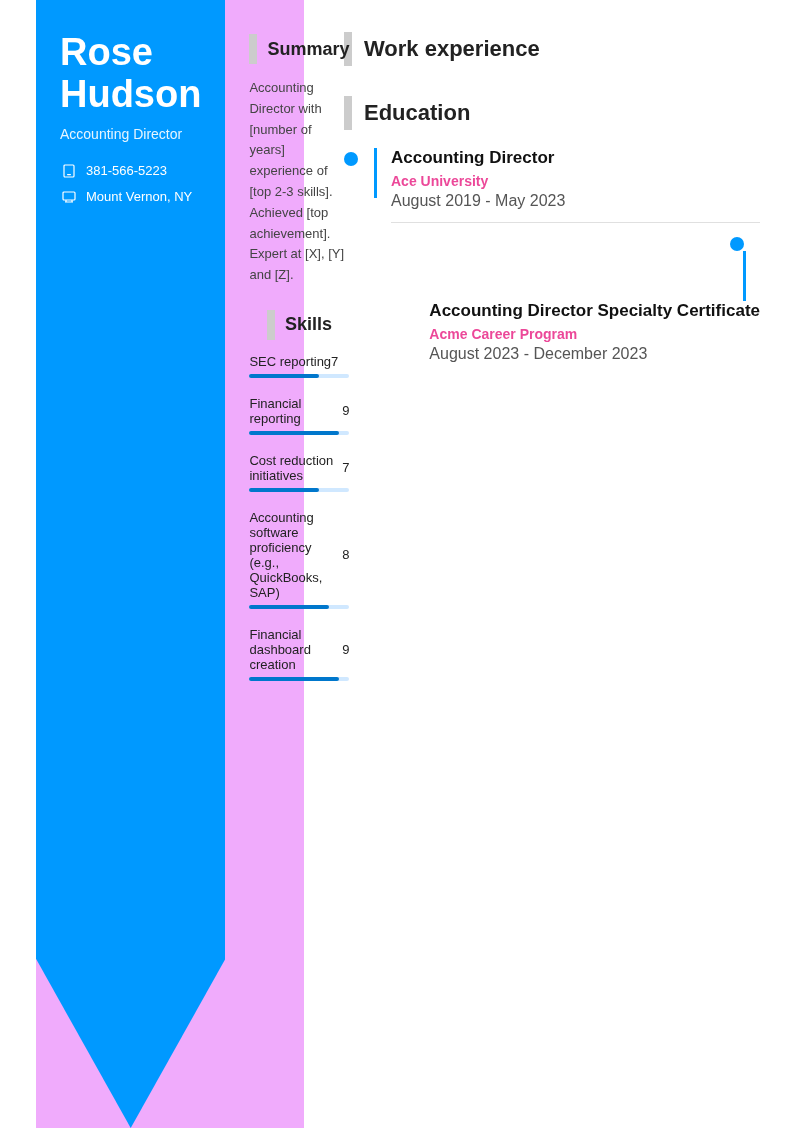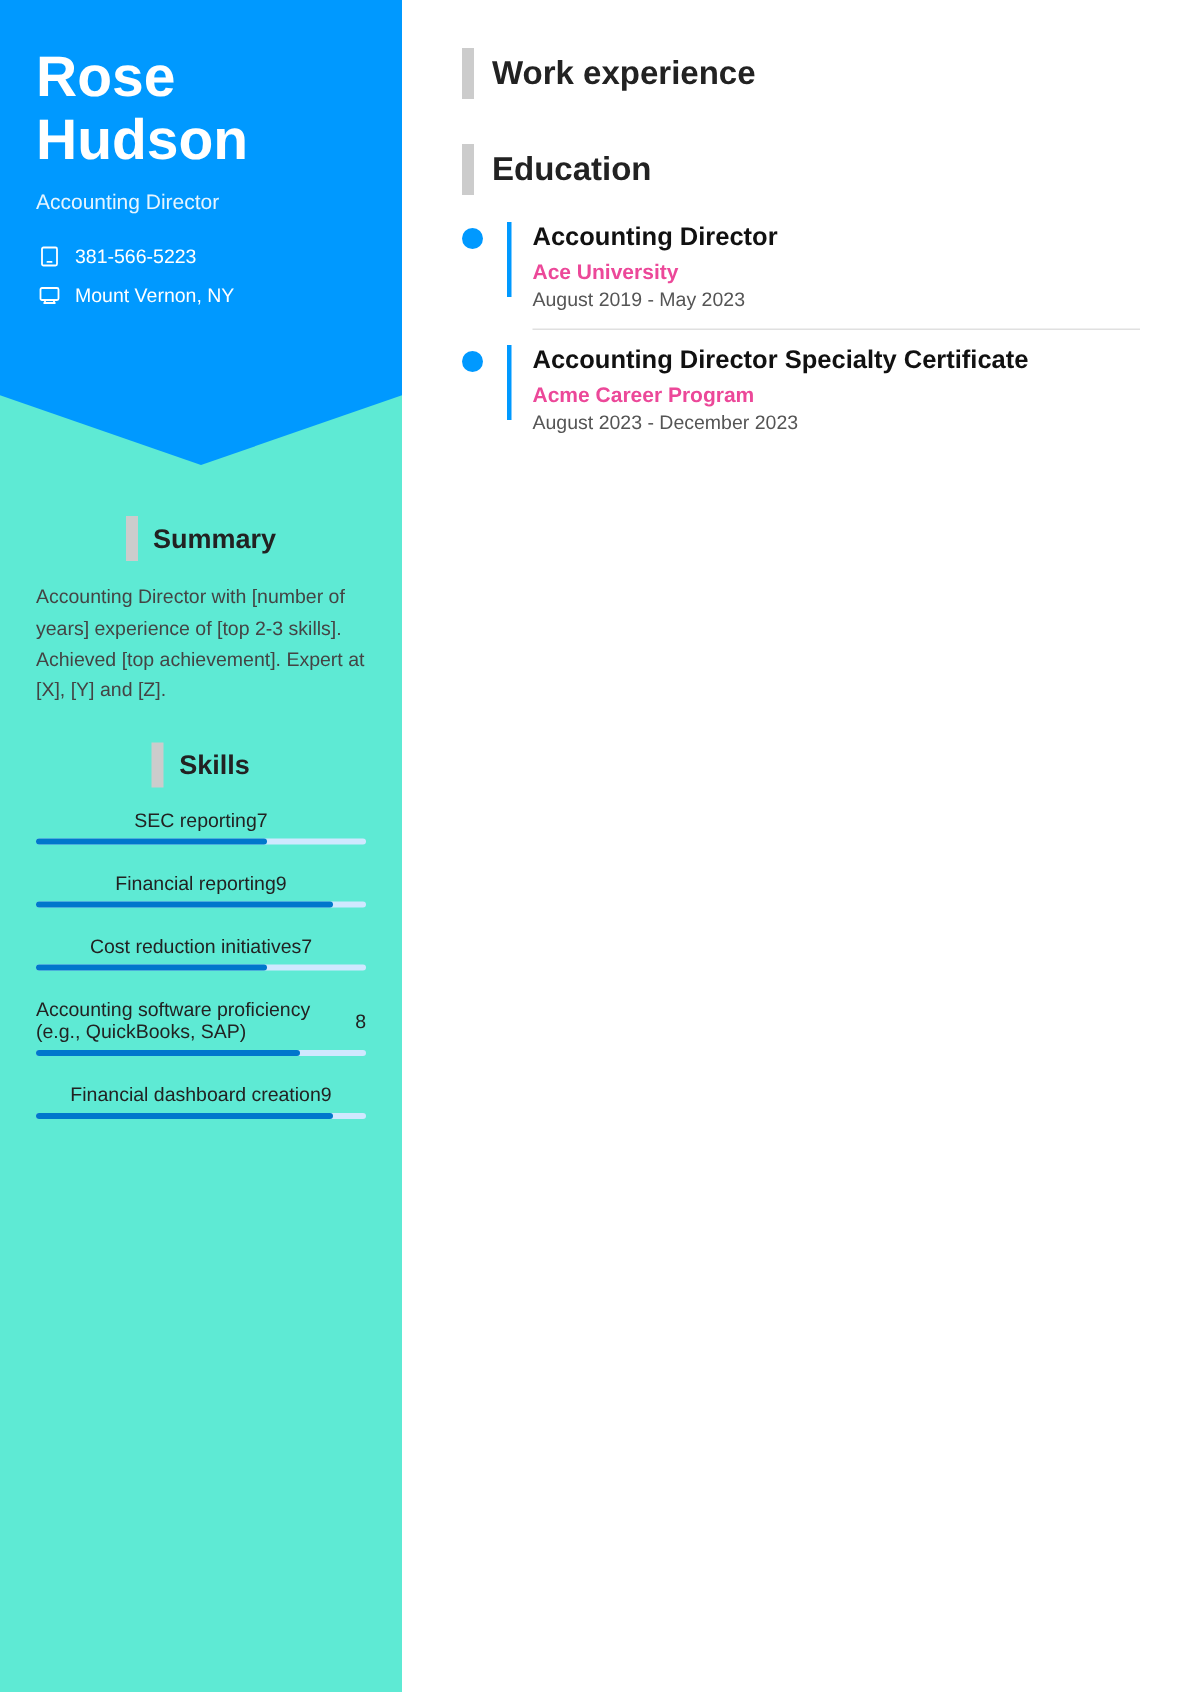--- a/index.html
+++ b/index.html
@@ -17,24 +17,25 @@
       background: #fff;
       display: flex;
       flex-direction: row;
       position: relative;
     }
 
     
     .sidebar {
       width: 268px;
       min-width: 268px;
-      background: #5eead4;
-      display: flex;
-      flex-direction: column;
+      background: #f0abfc;
+      display: flex;
+      flex-direction: row;
       position: relative;
+      margin-left: 36px;
     }
 
     .sidebar-header {
       background: #0099ff;
       padding: 32px 24px 60px 24px;
       position: relative;
       clip-path: polygon(0 0, 100% 0, 100% 85%, 50% 100%, 0 85%);
       min-height: 310px;
     }
 
@@ -109,21 +110,21 @@
       margin-bottom: 10px;
     }
 
     
     .skill-item {
       margin-bottom: 18px;
     }
 
     .skill-header {
       display: flex;
-      justify-content: center;
+      justify-content: flex-start;
       align-items: center;
       margin-bottom: 5px;
     }
 
     .skill-name {
       font-size: 13px;
       color: #222;
     }
 
     .skill-score {
@@ -202,21 +203,21 @@
     }
 
     .edu-school {
       font-size: 14px;
       color: #ec4899;
       font-weight: bold;
       margin-bottom: 3px;
     }
 
     .edu-dates {
-      font-size: 13px;
+      font-size: 16px;
       color: #555;
       margin-bottom: 6px;
     }
 
     .edu-divider {
       border: none;
       border-top: 1px solid #e0e0e0;
       margin-top: 12px;
     }
 
@@ -348,21 +349,21 @@
           <div style="display: flex; flex-direction: row; margin-bottom: 10px; align-items: flex-start;">
             <div class="edu-bullet"></div>
             <div class="edu-left-bar"></div>
             <div class="edu-body">
       <div class="edu-degree">Accounting Director</div>
       <div class="edu-school">Ace University</div>
       <div class="edu-dates">August 2019 - May 2023</div>
       <hr class="edu-divider">
     </div>
           </div>
-          <div style="display: flex; flex-direction: row; margin-bottom: 10px; align-items: flex-start;">
+          <div style="display: flex; flex-direction: column; margin-bottom: 10px; align-items: flex-end;">
             <div class="edu-bullet"></div>
             <div class="edu-left-bar"></div>
             <div class="edu-body">
       <div class="edu-degree">Accounting Director Specialty Certificate</div>
       <div class="edu-school">Acme Career Program</div>
       <div class="edu-dates">August 2023 - December 2023</div>
 
     </div>
           </div>
         </div>

